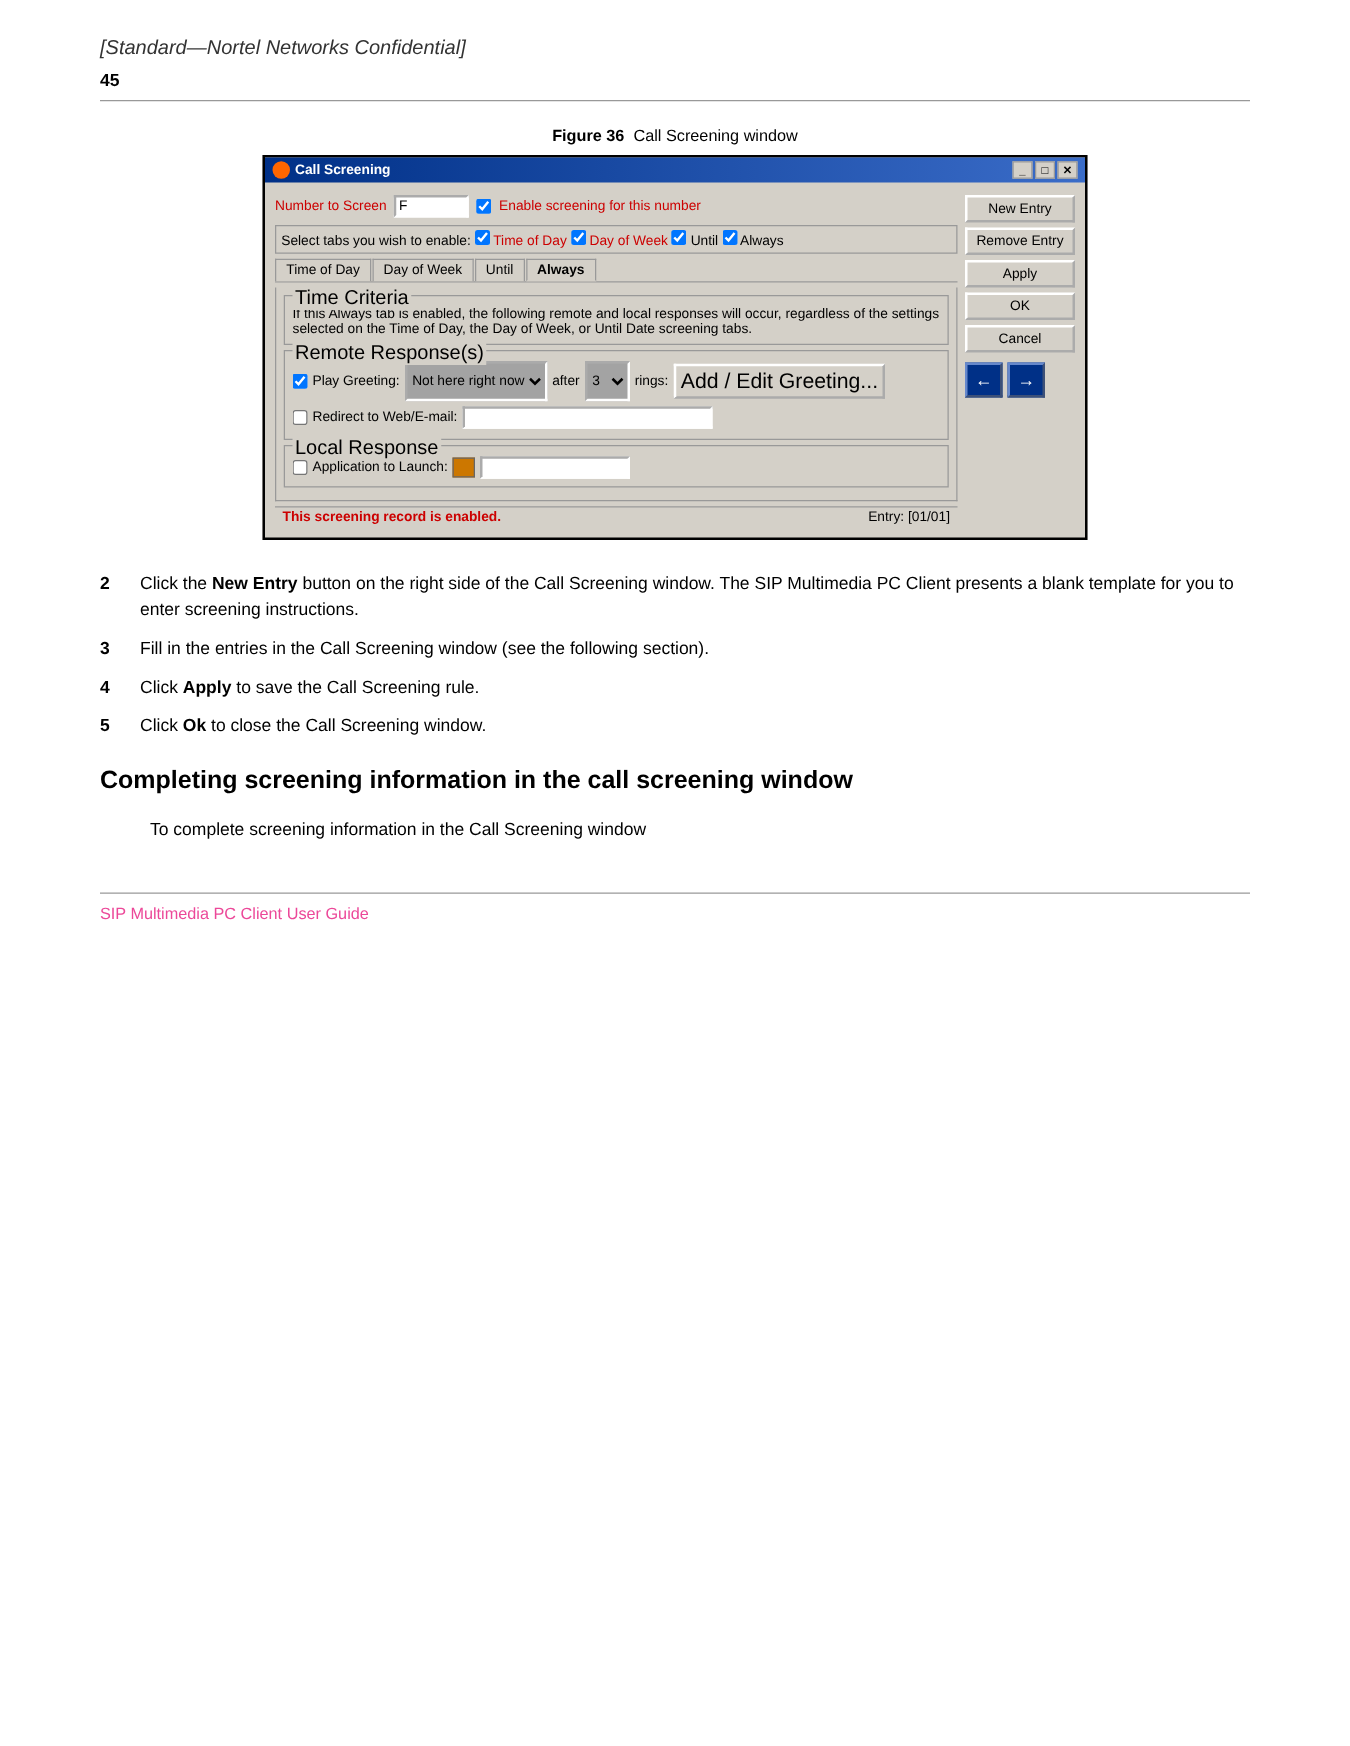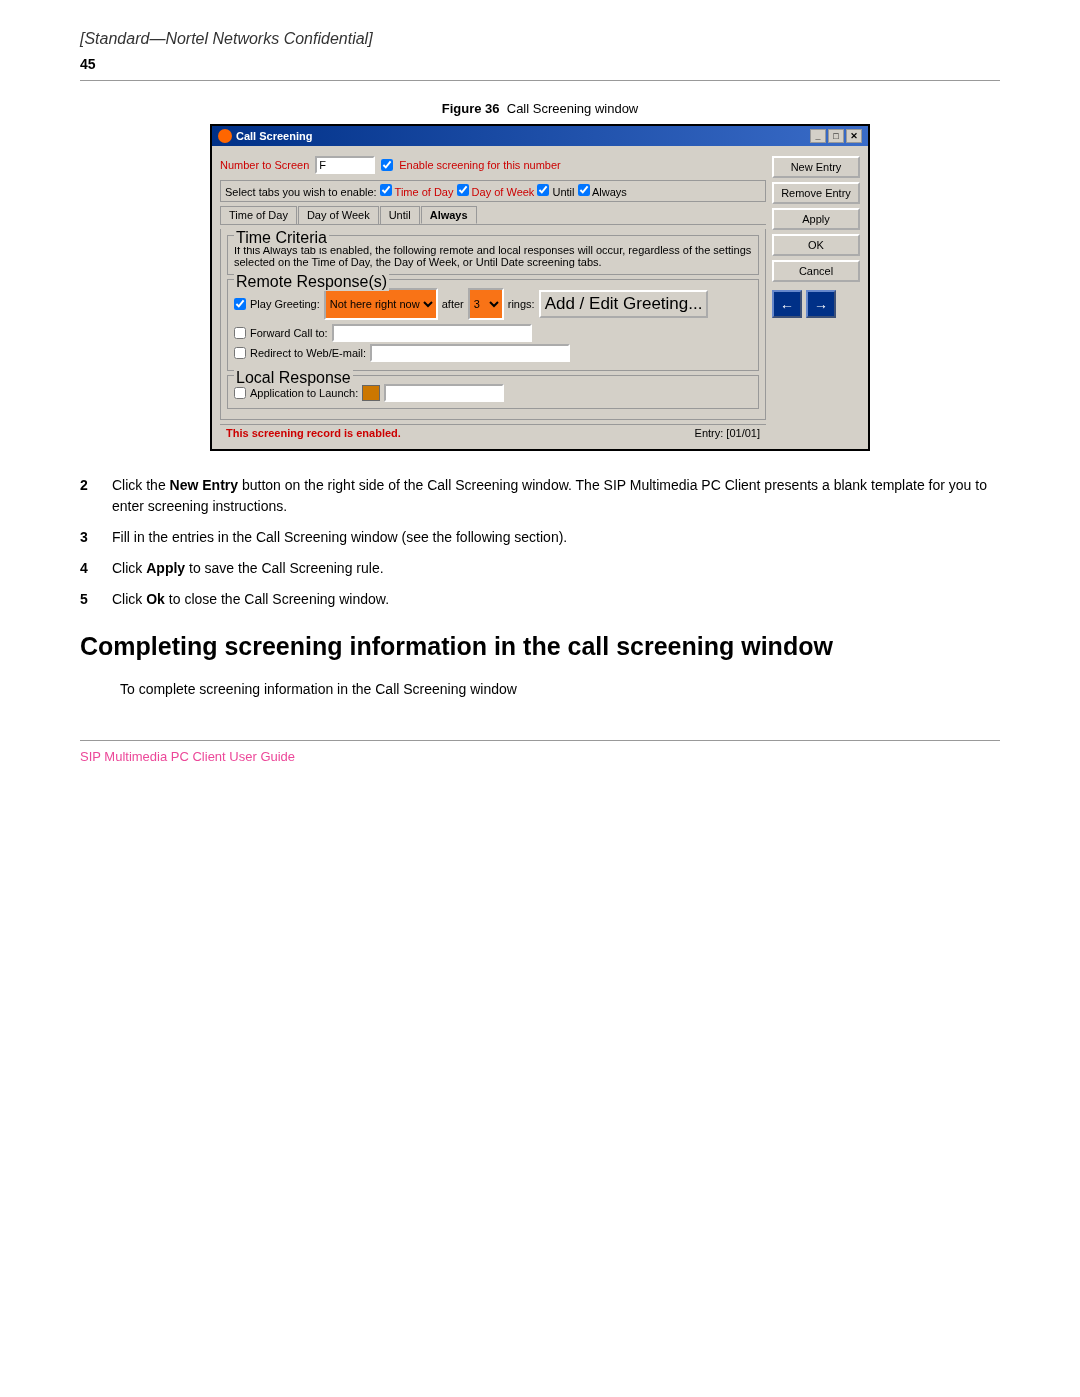--- a/index.html
+++ b/index.html
@@ -229,21 +229,21 @@
     .small-input {
       border: 2px inset #fff;
       background: white;
       height: 18px;
       font-size: 11px;
       padding: 1px 2px;
     }
 
     .small-select {
       border: 2px inset #fff;
-      background: #f97316;
+      background: #a3a3a3;
       height: 32px;
       font-size: 11px;
     }
 
     .text-input-full {
       border: 2px inset #fff;
       background: white;
       height: 18px;
       font-size: 11px;
       width: 200px;
@@ -319,21 +319,21 @@
       font-size: 14px;
       line-height: 1.5;
     }
 
     .step-num {
       font-weight: bold;
       min-width: 20px;
     }
 
     .section-heading {
-      font-size: 25px;
+      font-size: 20px;
       font-weight: bold;
       margin: 20px 0 16px 0;
       line-height: 1.3;
     }
 
     .footer-divider {
       border: none;
       border-top: 1px solid #999;
       margin: 40px 0 8px 0;
     }
@@ -431,25 +431,20 @@
                   <option>Not here right now</option>
                 </select>
                 <span>after</span>
                 <select class="small-select" style="width:36px;">
                   <option>3</option>
                 </select>
                 <span>rings:</span>
                 <button class="add-edit-btn">Add / Edit Greeting...</button>
               </div>
 
-              <div class="checkbox-row">
-                <input type="checkbox" style="">
-                <span>Forward Call to:</span>
-                <input class="text-input-full" type="text" value="" style="">
-              </div>
 
               <div class="checkbox-row">
                 <input type="checkbox" style="">
                 <span>Redirect to Web/E-mail:</span>
                 <input class="text-input-full" type="text" value="" style="">
               </div>
             </div>
           </div>
 
           <div class="groupbox">

